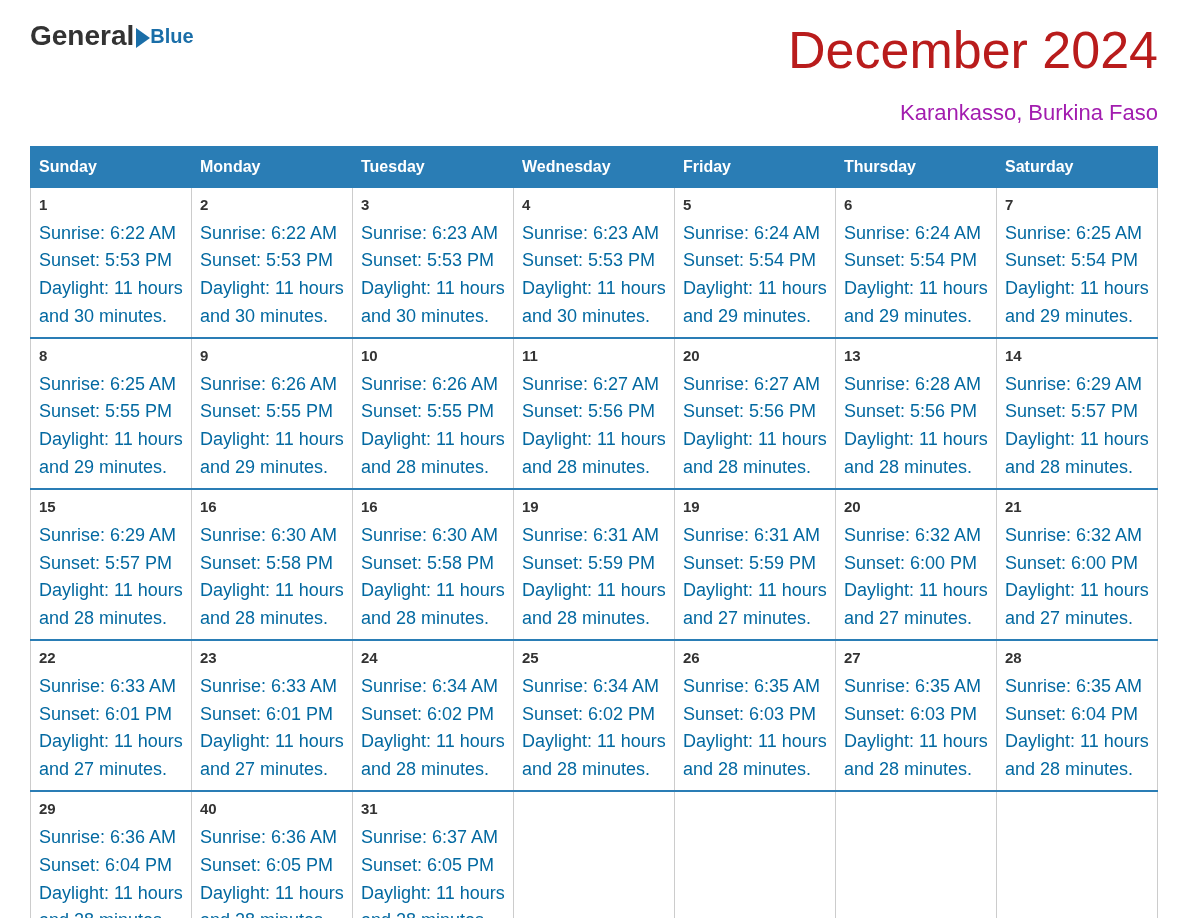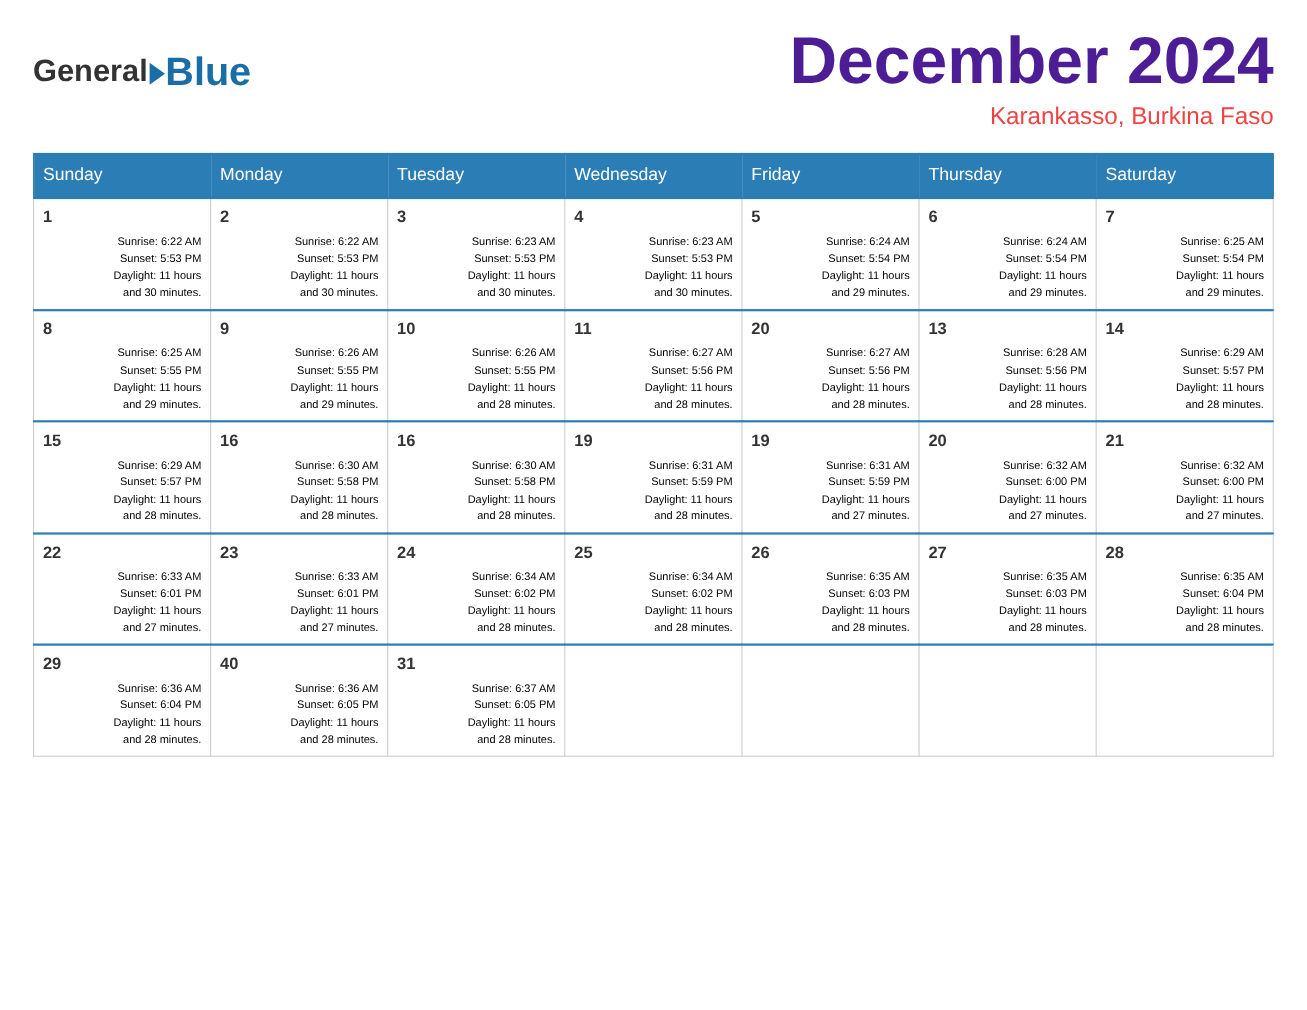--- a/index.html
+++ b/index.html
@@ -18,68 +18,67 @@
     }
     .logo {
       display: flex;
       flex-direction: column;
       align-items: flex-start;
     }
     .logo-text {
       display: flex;
       align-items: center;
       gap: 0;
-      margin-top: 24px;
     }
     .logo-general {
       font-size: 28px;
       font-weight: bold;
       color: #333;
     }
     .logo-blue-part {
       display: flex;
       align-items: center;
     }
     .logo-blue-text {
-      font-size: 36px;
+      font-size: 20px;
       font-weight: bold;
       color: #1a6ea8;
     }
     .logo-triangle {
       width: 0;
       height: 0;
       border-left: 14px solid #1a6ea8;
       border-top: 10px solid transparent;
       border-bottom: 10px solid transparent;
       margin-left: 2px;
       margin-bottom: -4px;
     }
     .title-section {
       text-align: right;
     }
     .month-title {
-      font-size: 60px;
-      font-weight: bold;
-      color: #4c1d95;
+      font-size: 52px;
+      font-weight: normal;
+      color: #b91c1c;
     }
     .location {
       font-size: 22px;
-      color: #ef4444;
-      margin-top: 4px;
+      color: #a21caf;
+      margin-top: 20px;
     }
     .calendar {
       width: 100%;
       border-collapse: collapse;
       border: 1px solid #aaa;
     }
     .calendar th {
       background-color: #2a7db5;
       color: #fff;
       font-size: 16px;
-      font-weight: normal;
+      font-weight: bold;
       padding: 10px 8px;
       text-align: left;
       border: 1px solid #2a7db5;
     }
     .calendar td {
       width: 14.28%;
       vertical-align: top;
       padding: 6px 8px;
       border: 1px solid #ccc;
       font-size: 13px;
@@ -90,24 +89,23 @@
     .calendar tr {
       border-top: 2px solid #2a7db5;
     }
     .day-number {
       font-size: 15px;
       font-weight: bold;
       margin-bottom: 3px;
       display: block;
     }
     .day-info {
-      font-size: 10px;
+      font-size: 18px;
       line-height: 1.55;
-      color: #000000;
-      text-align: right;
+      color: #0369a1;
     }
     .empty-cell {
       background: #fff;
     }
   </style>
 </head>
 <body>
 
 <div class="header">
   <div class="logo">

